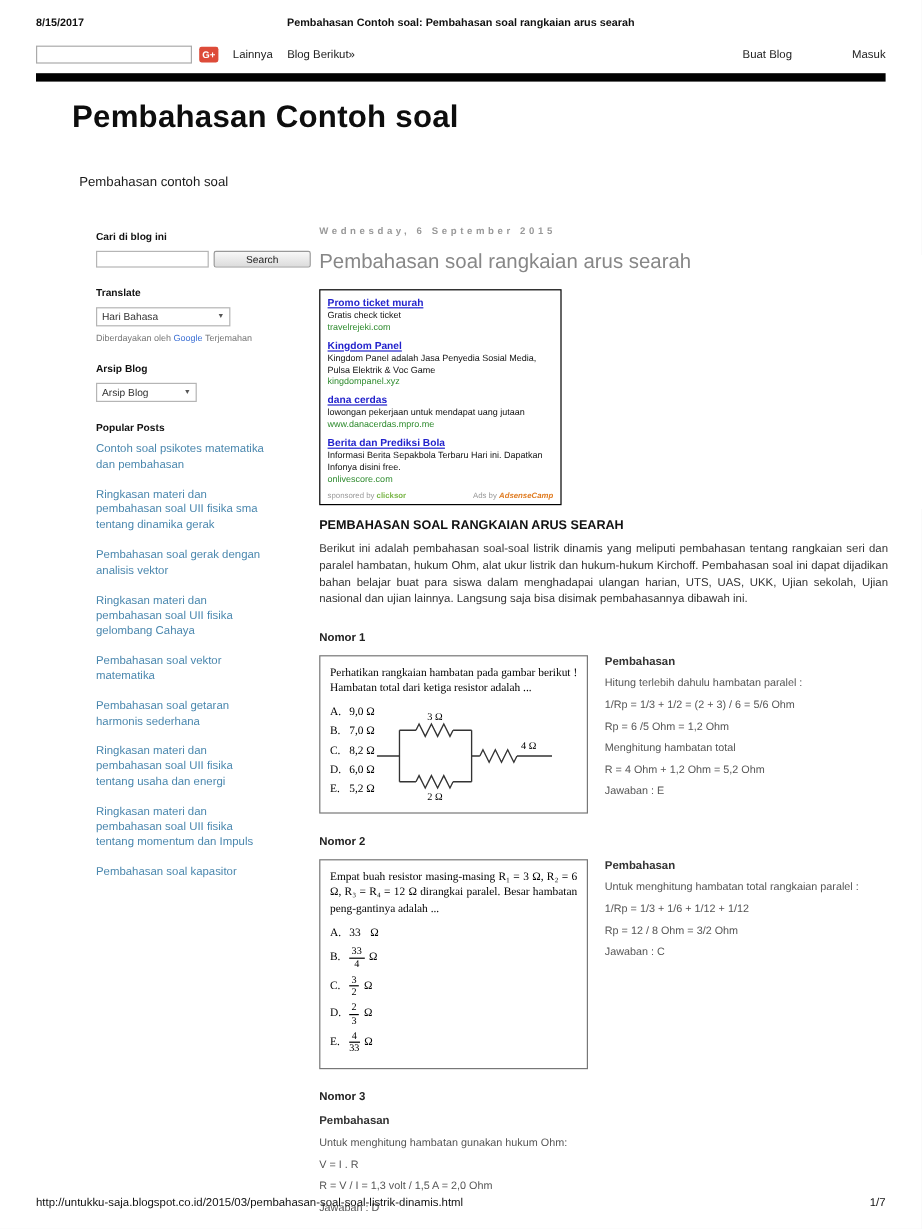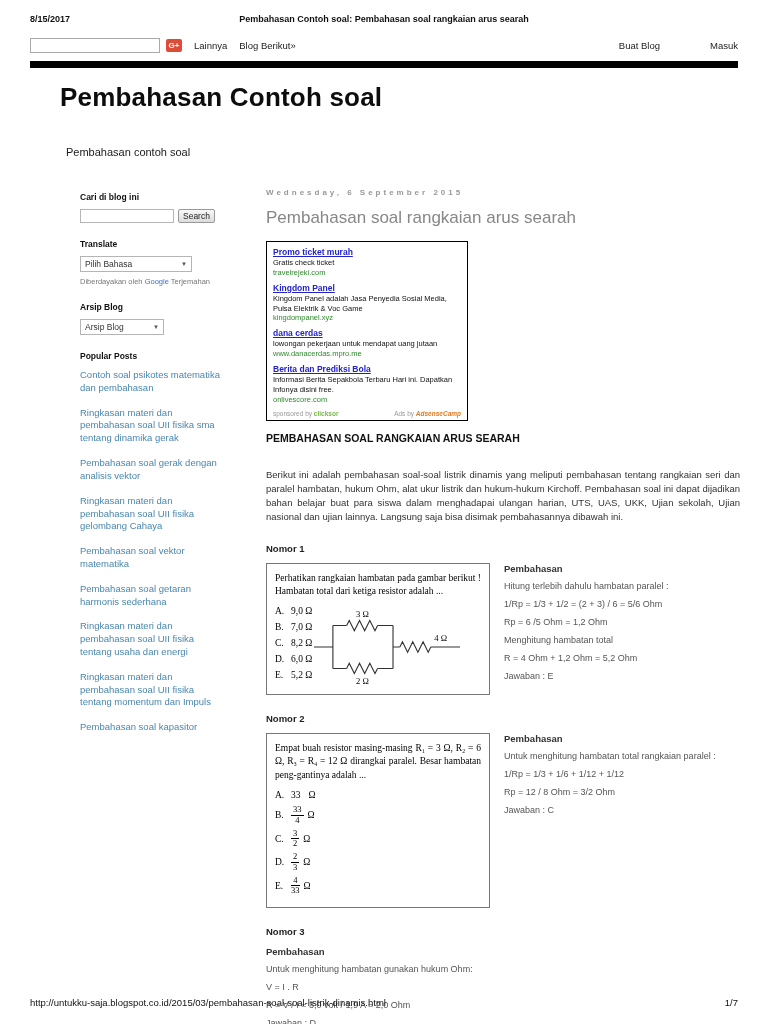--- a/index.html
+++ b/index.html
@@ -29,21 +29,21 @@
   
   .content { position:absolute; top:188px; left:80px; right:28px; display:flex; }
   .sidebar { width:158px; flex:none; }
   .main { flex:1; margin-left:28px; }
 
   
   .sb-label { font-weight:bold; font-size:8.5px; color:#111; margin-top:16px; margin-bottom:7px; }
   .sb-label:first-child { margin-top:4px; }
   .sb-search-row { display:flex; align-items:center; }
   .sb-search-input { width:94px; height:14px; border:1px solid #b5b5b5; font-size:8.5px; padding:0 2px; }
-  .sb-search-btn { margin-left:4px; font-size:8.5px; padding:1px 4px; border:1px solid #999; border-radius:2px; background:linear-gradient(#f8f8f8,#dcdcdc); color:#222; cursor:pointer; }
+  .sb-search-btn { margin-left:4px; font-size:8.5px; padding:1px 26px; border:1px solid #999; border-radius:2px; background:linear-gradient(#f8f8f8,#dcdcdc); color:#222; cursor:pointer; }
   .sb-select { width:112px; border:1px solid #b5b5b5; background:#fff; font-size:8.5px; color:#333; padding:2px 4px; display:flex; justify-content:space-between; align-items:center; cursor:pointer; }
   .sb-select.small { width:84px; }
   .dd-arrow { font-size:6px; color:#555; }
   .sb-credit { font-size:7.5px; color:#777; margin-top:5px; }
   .sb-credit .gword { color:#3b6fd4; }
   .popular { list-style:none; margin-top:8px; }
   .popular-item { font-size:9.5px; color:#4a87ae; line-height:1.35; margin-bottom:12px; width:140px; cursor:pointer; }
 
   
   .post-date { font-size:8px; font-weight:bold; color:#999; letter-spacing:3px; }
@@ -52,21 +52,21 @@
   
   .ad-box { border:1px solid #000; width:202px; margin-top:13px; padding:5px 6px 3px; }
   .ad-title { color:#2222cc; text-decoration:underline; font-size:8.5px; font-weight:bold; cursor:pointer; }
   .ad-desc { font-size:7.5px; color:#111; line-height:1.3; margin-top:1px; }
   .ad-url { font-size:7.5px; color:#2e8b2e; margin-bottom:6px; }
   .ad-footer { display:flex; justify-content:space-between; align-items:center; margin-top:2px; font-size:6.5px; color:#999; }
   .sponsor-name { color:#7ab648; font-weight:bold; }
   .ads-network { color:#e07b20; font-style:italic; font-weight:bold; }
 
   .section-heading { font-weight:bold; font-size:10.5px; color:#111; margin-top:11px; }
-  .intro { font-size:9.5px; color:#333; line-height:1.5; text-align:justify; margin-top:24px; }
+  .intro { font-size:9.5px; color:#333; line-height:1.5; text-align:justify; margin-top:7px; }
 
   .nomor { font-weight:bold; font-size:9.5px; color:#222; margin-top:18px; }
   .prob-row { display:flex; align-items:flex-start; margin-top:9px; }
 
   .q-box { flex:none; width:224px; border:1px solid #777; padding:8px; font-family:"Liberation Serif", serif; font-size:9.5px; color:#000; background:#fff; }
   .q-text { line-height:1.4; text-align:justify; }
   .q-body { display:flex; margin-top:6px; }
   .q-opts { flex:none; }
   .opt-row { display:flex; align-items:center; margin-bottom:3px; min-height:13px; }
   .opt-letter { width:16px; flex:none; }
@@ -114,21 +114,21 @@
 
     <div class="sidebar">
       <div class="sb-label">Cari di blog ini</div>
       <div class="sb-search-row">
         <input class="sb-search-input" type="text" style="">
         <button class="sb-search-btn">Search</button>
       </div>
 
       <div class="sb-label">Translate</div>
       <div class="sb-select">
-        <span>Pilih Bahasa</span>
+        <span>Hari Bahasa</span>
         <span class="dd-arrow">▼</span>
       </div>
       <div class="sb-credit">
         <span>Diberdayakan oleh</span>
         <span class="gword">Google</span>
         <span>Terjemahan</span>
       </div>
 
       <div class="sb-label">Arsip Blog</div>
       <div class="sb-select small">
@@ -342,21 +342,21 @@
       </div>
 
       <div class="nomor">Nomor 3</div>
       <div class="sol sol-left">
         <div class="sol-title">Pembahasan</div>
 
           <div class="sol-line">Untuk menghitung hambatan gunakan hukum Ohm:</div>
 
           <div class="sol-line">V = I . R</div>
 
-          <div class="sol-line">R = V / I = 3,0 volt / 1,9 A = 2,0 Ohm</div>
+          <div class="sol-line">R = V / I = 1,3 volt / 1,5 A = 2,0 Ohm</div>
 
           <div class="sol-line">Jawaban : D</div>
 
       </div>
 
     </div>
   </div>
 
   <div class="print-footer">
     <span>http://untukku-saja.blogspot.co.id/2015/03/pembahasan-soal-soal-listrik-dinamis.html</span>

